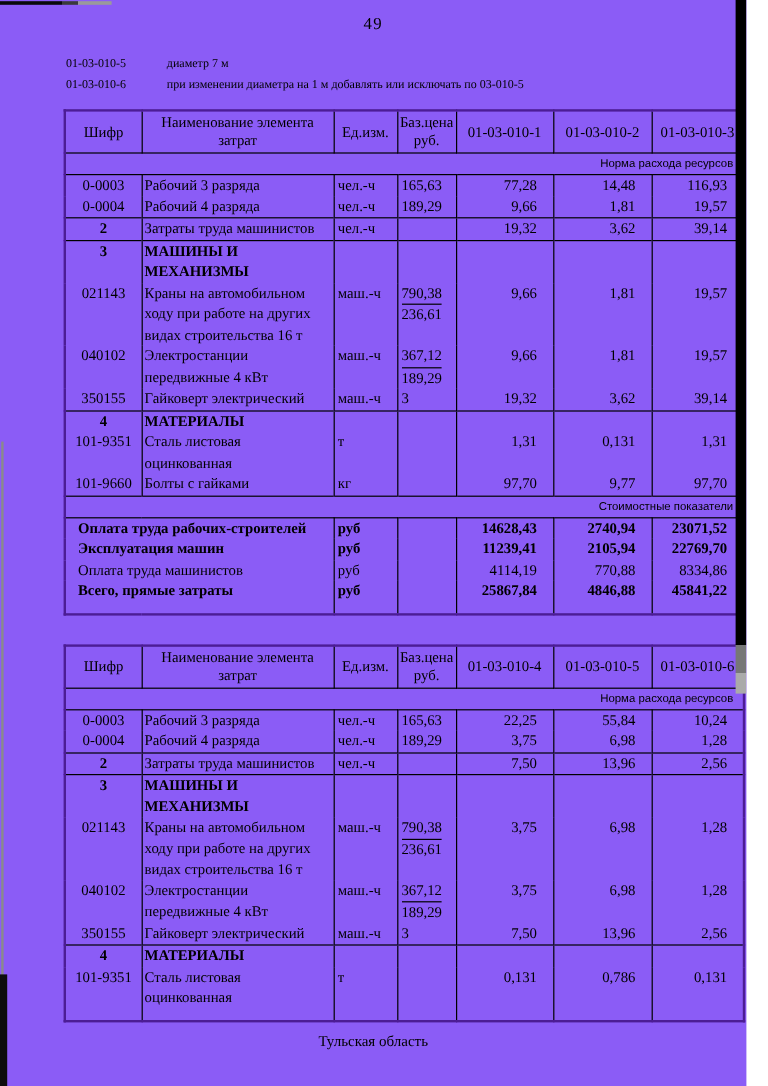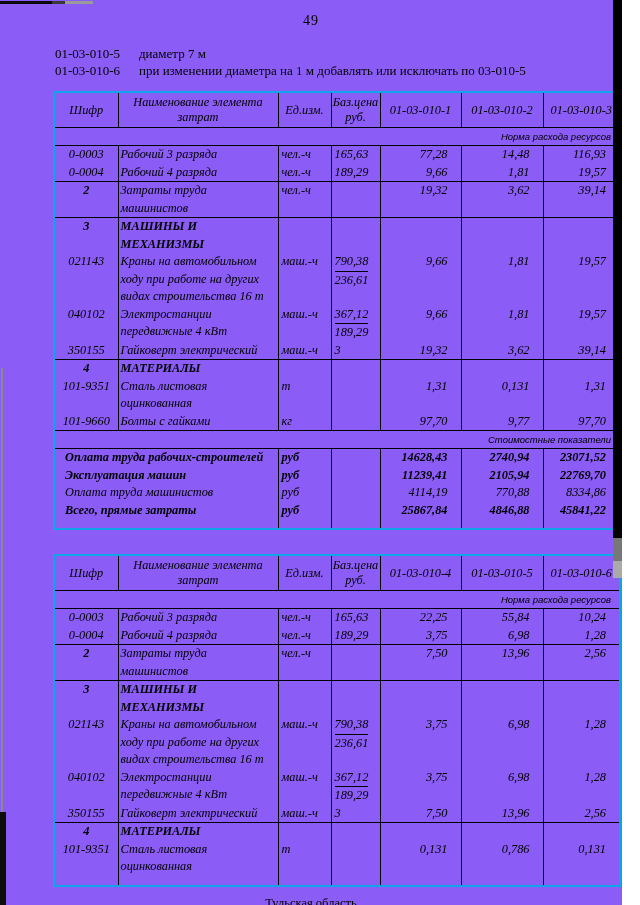--- a/index.html
+++ b/index.html
@@ -15,33 +15,33 @@
   
   .artifact-top    { position:absolute; left:0; top:1px; width:93px; height:3px;
                      background:linear-gradient(to right,#0a0a0a 0 52%,#0a0a0a 52% 56%,#3a3a3a 56% 70%,#9a9a9a 70% 100%); }
   .artifact-right  { position:absolute; right:0; top:0; width:9px; height:578px;
                      background:linear-gradient(to bottom,#000 0 93%,#777 93% 97%,#aaa 97% 100%); }
   .artifact-left-1 { position:absolute; left:1px; top:368px; width:2px; height:450px; background:#8a8a8a; }
   .artifact-left-2 { position:absolute; left:0; top:812px; width:6px; height:93px; background:#0d0d0d; }
 
   .page-number { text-align:center; padding-top:13px; font-size:14px; letter-spacing:1px; }
 
-  .intro { margin:16px 0 0 55px; font-size:13px; line-height:17px; }
+  .intro { margin:16px 0 0 55px; font-size:10px; line-height:17px; }
   .intro-line .code { display:inline-block; width:84px; }
 
   table.doc-table {
     border-collapse: collapse;
     table-layout: fixed;
     width: 566px;
     margin-left: 53px;
     font-size: 12.3px;
   }
   .t1 { margin-top: 12px; }
   .t2 { margin-top: 24px; }
-  table.doc-table { border: 2px solid #0ea5e9; font-style: italic; }
+  table.doc-table { border: 2px solid #4c1d95; }
   .doc-table th {
     border: 1px solid #000;
     font-weight: normal;
     text-align: center;
     vertical-align: middle;
     padding: 2px 1px;
     line-height: 15px;
     font-size: 12.3px;
   }
   .doc-table td {

